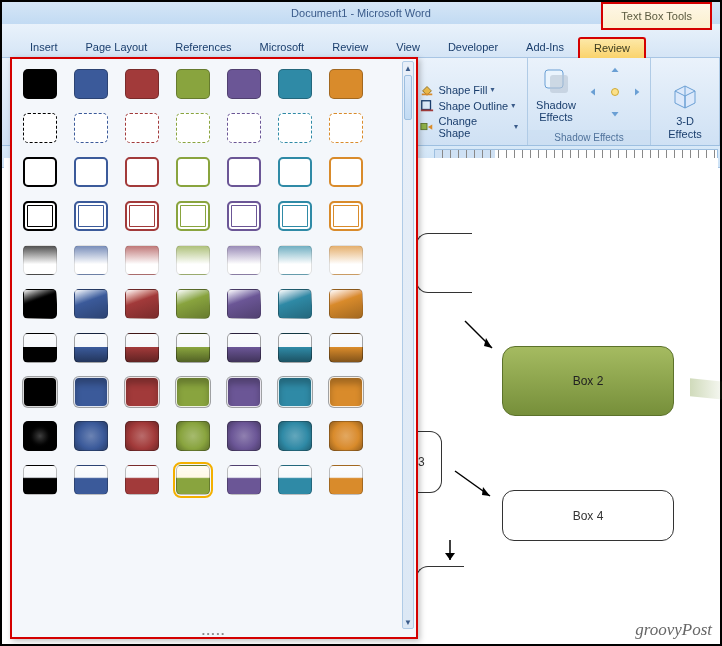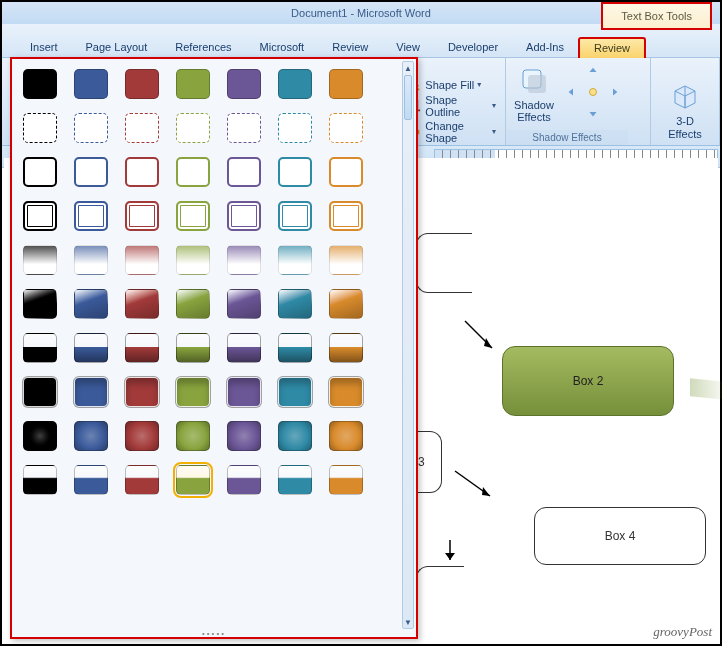--- a/index.html
+++ b/index.html
@@ -6,21 +6,21 @@
   body { font-family: "Segoe UI", Tahoma, sans-serif; font-size: 11px; background: #fff; width: 722px; height: 646px; overflow: hidden; position: relative; }
   .outer { border: 2px solid #000; width: 722px; height: 646px; position: relative; background: #fff; }
   .title-bar { height: 22px; background: linear-gradient(#d5e5f6,#c2dbf3); display:flex; align-items:center; justify-content:center; position:relative; }
   .title-text { color:#3a5b8a; font-size:11px; }
   .contextual-tab { position:absolute; right:8px; top:0; height:22px; display:flex; align-items:center; padding:12px 18px; background:linear-gradient(#fef7e6,#fbefce); border:2px solid #d40000; color:#5a5a40; font-size:11px;}
   .ribbon-tabs { height:34px; background:linear-gradient(#e9f2fb,#d5e5f6); display:flex; align-items:flex-end; padding-left:14px; border-bottom:1px solid #a8c5e4; }
   .tab { padding:3px 14px 4px; color:#1a3e6d; font-size:11px; cursor:pointer; }
   .tab.active { background:linear-gradient(#fde8a7,#fad36c); border:2px solid #d40000; border-bottom:none; border-radius:3px 3px 0 0; color:#3c3c20; margin-bottom:-1px;}
   .ribbon-body { height:88px; background:linear-gradient(#eaf2fb,#cfe1f4); border-bottom:1px solid #9dbfe0; display:flex; position:relative; }
   .style-gallery-anchor { width:413px; height:100%; }
-  .shape-group { display:flex; flex-direction:column; justify-content:center; padding:20px 6px 2px; border-right:1px solid #b0cbe6; height:100%;margin-left:22px; }
+  .shape-group { display:flex; flex-direction:column; justify-content:center; padding:20px 6px 2px; border-right:1px solid #b0cbe6; height:100%; }
   .btn-row { display:flex; align-items:center; color:#1a3e6d; font-size:11px; padding:1px 3px; cursor:pointer; border-radius:2px;}
   .ic { width:14px; height:14px; margin-right:4px; display:inline-block; flex-shrink:0;}
   .dd-arrow::after{content:"▾"; font-size:8px; color:#3a5b8a; margin-left:3px;}
   .big-btn { display:flex; flex-direction:column; align-items:center; justify-content:flex-start; padding:3px 6px; color:#1a3e6d; font-size:11px; width:56px; cursor:pointer;}
   .big-btn .big-ic{width:32px;height:32px;margin-bottom:2px;}
   .group-wrap{display:flex;flex-direction:column;height:100%;}
   .group-buttons{display:flex;flex:1;align-items:center;}
   .group-label{font-size:10px;color:#4f729b;text-align:center;padding:2px 0;background:rgba(200,220,240,.4);}
   .ruler-area{height:22px;background:linear-gradient(#d8e9f8,#cde2f6);border-bottom:1px solid #a8c5e4;position:relative;display:flex;align-items:center;}
   .ruler{position:absolute;left:432px;right:2px;height:16px;background:#fff;border:1px solid #9dbfe0;}
@@ -47,21 +47,21 @@
   .sw-glossy-top{background:linear-gradient(rgba(255,255,255,.7) 0%,rgba(255,255,255,.25) 40%,var(--c) 45%,var(--c) 100%);border:1px solid rgba(0,0,0,.25);}
   .sw-shiny{background:linear-gradient(160deg,#fff 0%,var(--c) 40%,color-mix(in srgb,var(--c) 75%,#000) 100%);border:1px solid rgba(0,0,0,.2);}
   .sw-selected{outline:2px solid #f3b000;outline-offset:1px;background-color:#fff6dd !important;}
   .gallery-resize{position:absolute;left:0;right:0;bottom:0;height:7px;display:flex;justify-content:center;align-items:center;cursor:ns-resize;}
   .gallery-resize span{letter-spacing:2px;color:#888;font-size:8px;}
 
   
   .shape-box{position:absolute;border:1px solid #333;border-radius:12px;background:#fff;display:flex;align-items:center;justify-content:center;font-size:12px;color:#333;}
   .shape-green{background:linear-gradient(#a5bb61,#768f3a);color:#222;border:1px solid #5c722b;}
 
-  .watermark{position:absolute;right:8px;bottom:4px;font-size:13px;font-style:italic;color:#666;font-family:Georgia,serif;}
+  .watermark{position:absolute;right:8px;bottom:4px;font-size:17px;font-style:italic;color:#666;font-family:Georgia,serif;}
 </style>
 </head>
 <body>
 
 <div class="outer">
 
   <div class="title-bar">
     <span class="title-text">Document1 - Microsoft Word</span>
     <div class="contextual-tab">
       <span>Text Box Tools</span>
@@ -170,21 +170,21 @@
 
   <div class="doc-area">
     <div class="shape-box" style="left:412px;top:75px;width:56px;height:60px;border-radius:12px 0 0 12px;border-right:none;"></div>
     <div class="shape-box shape-green" style="left:498px;top:188px;width:172px;height:70px;border-radius:13px;">
       <span>Box 2</span>
     </div>
     <div style="position:absolute;left:686px;top:222px;width:34px;height:18px;background:linear-gradient(to right,rgba(120,150,60,.35),rgba(120,150,60,.05));transform:skewY(6deg);"></div>
     <div class="shape-box" style="left:412px;top:273px;width:26px;height:62px;border-radius:0 12px 12px 0;border-left:none;display:flex;align-items:center;justify-content:flex-start;padding-left:2px;">
        <span>3</span>
     </div>
-    <div class="shape-box" style="left:498px;top:349px;width:172px;height:58px;margin-left:32px;">
+    <div class="shape-box" style="left:498px;top:332px;width:172px;height:51px;">
       <span>Box 4</span>
     </div>
     <div class="shape-box" style="left:412px;top:408px;width:48px;height:50px;border-radius:12px 0 0 0;border-right:none;border-bottom:none;"></div>
 
     <svg style="position:absolute;left:458px;top:160px;width:40px;height:40px;">
         <line x1="3" y1="3" x2="30" y2="30" stroke="#000" stroke-width="1.5"></line>
         <path d="M30 30l-8-2 2-8z" fill="#000"></path>
       </svg>
     <svg style="position:absolute;left:448px;top:310px;width:46px;height:36px;">
         <line x1="3" y1="3" x2="38" y2="28" stroke="#000" stroke-width="1.5"></line>

